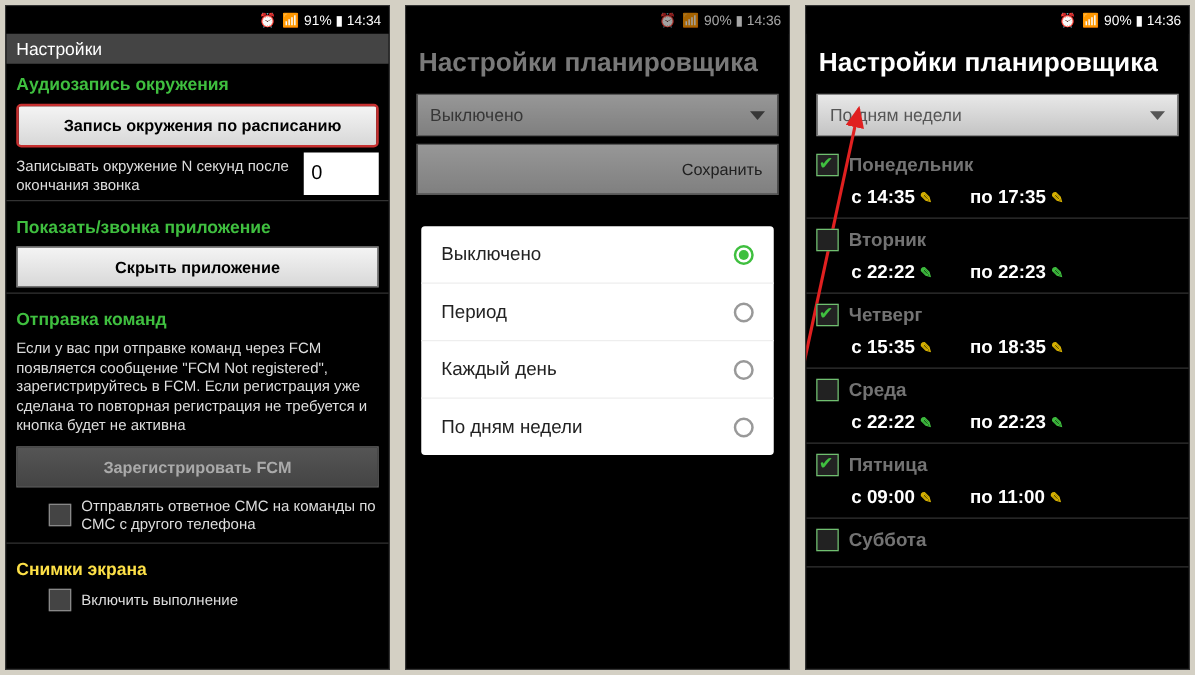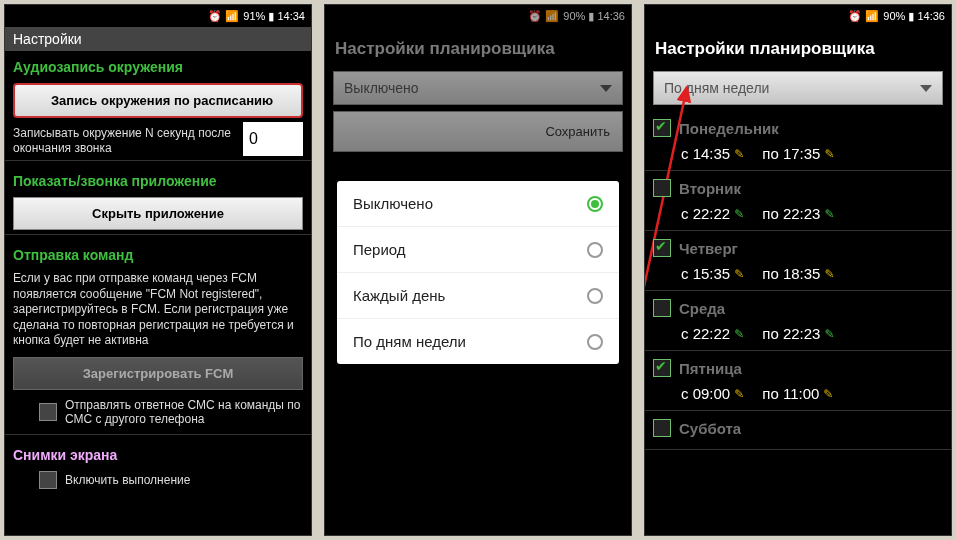--- a/index.html
+++ b/index.html
@@ -37,21 +37,21 @@
     color: #fff;
     font-size: 14px;
     padding: 4px 8px;
   }
   .section-heading {
     color: #3fbf3f;
     font-weight: bold;
     font-size: 14px;
     padding: 8px 8px 4px 8px;
   }
-  .section-heading.yellow { color: #f0abfc; }
+  .section-heading.yellow { color: #fde047; }
   .btn {
     background: linear-gradient(#f4f4f4, #d8d8d8);
     border: 1px solid #888;
     color: #000;
     font-size: 13px;
     padding: 8px;
     margin: 4px 8px;
     text-align: center;
     font-weight: bold;
   }
@@ -127,21 +127,21 @@
     border:1px solid #888;
   }
   .dropdown .tri {
     width:0;height:0;
     border-left:6px solid transparent;
     border-right:6px solid transparent;
     border-top:7px solid #555;
   }
   .screen-title {
     color:#bbb;
-    font-size:17px;
+    font-size:21px;
     font-weight:bold;
     padding:12px 14px 6px 10px;
   }
   .screen-title.white { color:#fff; }
   .save-btn {
     margin:6px 8px;
     background:linear-gradient(#e8e8e8,#c4c4c4);
     border:1px solid #888;
     text-align:right;
     padding:12px;
@@ -187,25 +187,25 @@
   }
   .day-header {
     display:flex;
     align-items:center;
     gap:8px;
     padding:4px 0;
   }
   .day-header .name { color:#737373; font-weight:bold; font-size:15px; }
   .times {
     display:flex;
-    gap:18px;
+    gap:30px;
     padding:4px 0 0 28px;
     color:#fff;
     font-size:15px;
-    font-weight:normal;
+    font-weight:bold;
   }
   .times .t {
     display:flex;
     align-items:center;
     gap:4px;
   }
   .pencil { font-size:12px; }
   .pencil.y { color:#d9b300; }
   .pencil.g { color:#3fbf3f; }
   .arrow {

